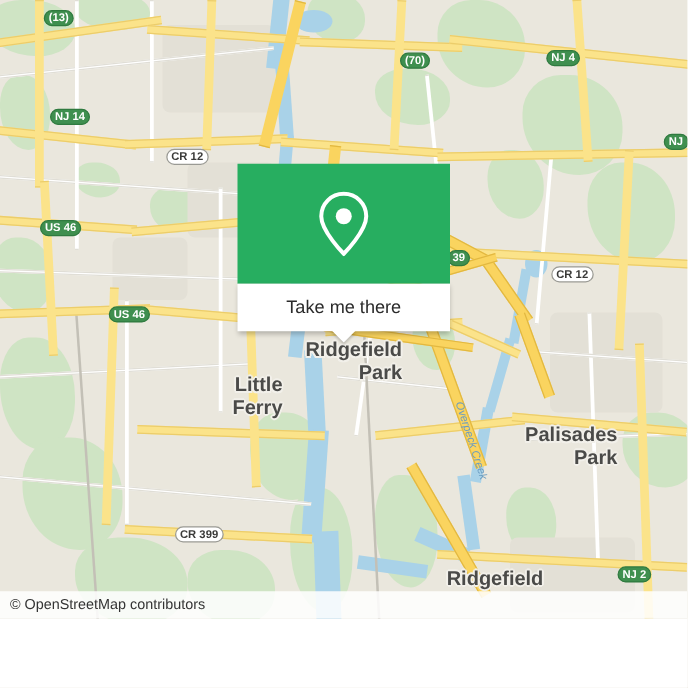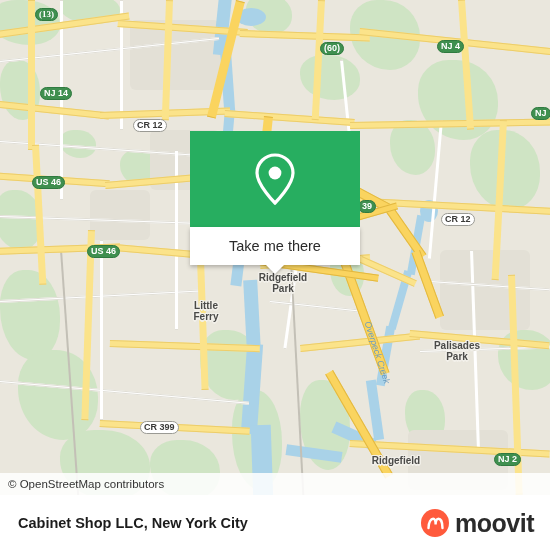--- a/index.html
+++ b/index.html
@@ -81,21 +81,21 @@
     color: #4a4a48;
     font-weight: bold;
     white-space: nowrap;
     text-shadow:
       -1.5px 0 #f2f0ea, 1.5px 0 #f2f0ea, 0 -1.5px #f2f0ea, 0 1.5px #f2f0ea,
       -1px -1px #f2f0ea, 1px -1px #f2f0ea, -1px 1px #f2f0ea, 1px 1px #f2f0ea;
     line-height: 1.1;
     text-align: center;
   }
   .label-big { font-size: 19px; letter-spacing: 0.2px; }
-  .label-mid { font-size: 10px; }
+  .label-mid { font-size: 16px; text-align: right; }
   .water-label {
     position: absolute;
     color: #6a9cc0;
     font-size: 9px;
     font-style: italic;
     white-space: nowrap;
   }
 
   
   .shield {
@@ -350,22 +350,22 @@
     <div class="road-hwy" style="left:236px;top:0px;width:9px;height:120px;transform:rotate(14deg);"></div>
     <div class="road-hwy" style="left:264px;top:116px;width:9px;height:90px;transform:rotate(6deg);"></div>
 
     <div class="place-label label-mid" style="left:283px;top:272px;transform:translateX(-50%);">Ridgefield<br>Park</div>
     <div class="place-label label-mid" style="left:206px;top:300px;transform:translateX(-50%);">Little<br>Ferry</div>
     <div class="place-label label-mid" style="left:457px;top:340px;transform:translateX(-50%);">Palisades<br>Park</div>
     <div class="place-label label-mid" style="left:396px;top:455px;transform:translateX(-50%);">Ridgefield</div>
 
     <div class="water-label" style="left:372px;top:320px;transform:rotate(72deg);transform-origin:0 0;">Overpeck Creek</div>
 
-    <div class="shield shield-green" style="left:35px;top:8px;font-family:Liberation Serif, serif;">(13)</div>
-    <div class="shield shield-green" style="left:320px;top:42px;">(60)</div>
+    <div class="shield shield-green" style="left:35px;top:8px;">(13)</div>
+    <div class="shield shield-green" style="left:320px;top:42px;">(70)</div>
     <div class="shield shield-green" style="left:437px;top:40px;">NJ 4</div>
     <div class="shield shield-green" style="left:40px;top:87px;">NJ 14</div>
     <div class="shield shield-oval" style="left:133px;top:119px;">CR 12</div>
     <div class="shield shield-green" style="left:531px;top:107px;">NJ</div>
     <div class="shield shield-green" style="left:32px;top:176px;">US 46</div>
     <div class="shield shield-green" style="left:358px;top:200px;">39</div>
     <div class="shield shield-oval" style="left:441px;top:213px;">CR 12</div>
     <div class="shield shield-green" style="left:87px;top:245px;">US 46</div>
     <div class="shield shield-oval" style="left:140px;top:421px;">CR 399</div>
     <div class="shield shield-green" style="left:494px;top:453px;">NJ 2</div>
@@ -381,25 +381,14 @@
         <span id="callout-bottom-label">Take me there</span>
         <div id="callout-tail"></div>
       </div>
     </div>
 
     <div id="osm-attr">
       <span>© OpenStreetMap contributors</span>
     </div>
   </div>
 
-  <div id="footer">
-    <div id="footer-title">Cabinet Shop LLC, New York City</div>
-    <div id="brand">
-      <div id="brand-mark">
-        <svg width="17" height="13" viewBox="0 0 17 13" aria-hidden="true">
-          <path d="M1.5 11 C1.5 5 4 1.8 6.2 1.8 C8.4 1.8 8.6 5.6 8.6 7.6 C8.6 5.6 9.2 1.8 11.4 1.8 C13.6 1.8 15.5 5 15.5 11" fill="none" stroke="#ffffff" stroke-width="2.4" stroke-linecap="round"></path>
-        </svg>
-      </div>
-      <div id="brand-word">moovit</div>
-    </div>
-  </div>
 
 </div>
 
 </body></html>

